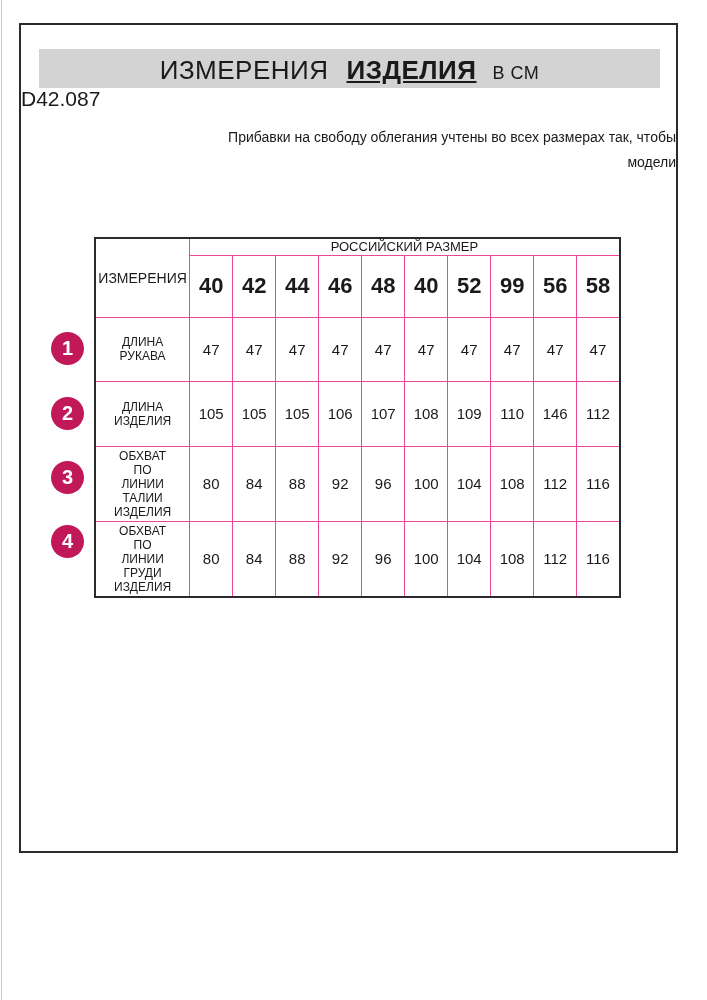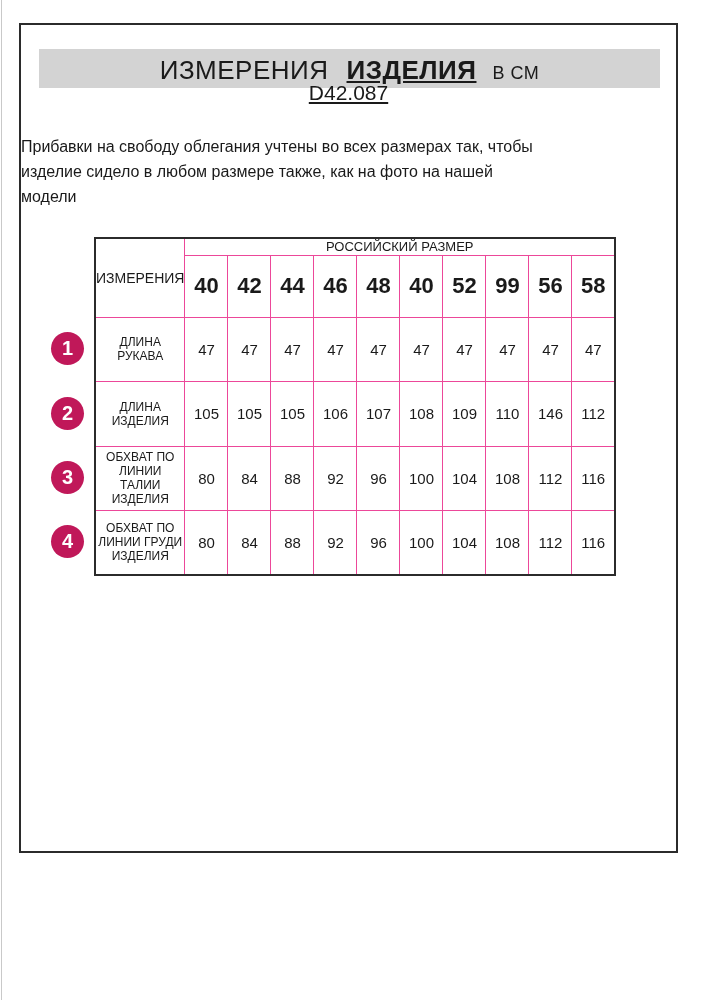--- a/index.html
+++ b/index.html
@@ -14,42 +14,42 @@
 
   .title-band {
     position:absolute; left:18px; top:24px; width:621px; height:39px;
     background:#d3d3d3; display:flex; justify-content:center; align-items:baseline;
     padding-top:6px;
   }
   .title-main { font-size:26px; font-weight:400; letter-spacing:0.5px; }
   .title-secondary { font-size:26px; font-weight:700; letter-spacing:0.5px; margin-left:18px;text-decoration:underline; }
   .title-unit { font-size:18px; font-weight:400; letter-spacing:0.5px; margin-left:16px; }
 
-  .product-code { position:absolute; left:0; top:56px; width:100%; text-align:center; font-size:21px;text-decoration:underline; }
-  .note { position:absolute; left:0; top:109px; width:100%; text-align:left; font-size:16px; line-height:25px; }
+  .product-code { position:absolute; left:0; top:62px; width:100%; font-size:21px; }
+  .note { position:absolute; left:0; top:100px; width:100%; text-align:right; font-size:14px; line-height:25px; }
 
   table.size-table {
     position:absolute; left:73px; top:212px;
     border-collapse:collapse; table-layout:fixed;
     border:2px solid #2b2b2b;
   }
   table.size-table th, table.size-table td {
     border:1px solid #ec4899; text-align:center; vertical-align:middle; font-weight:400;
   }
   col.c-label { width:86px; }
   col.c-size  { width:43px; }
   tr.group-row { height:17px; }
   tr.group-row th.group-header { font-size:13px; font-weight:400; line-height:15px; }
   th.meas-header { font-size:14px; font-weight:400; }
   tr.sizes-row { height:62px; }
   tr.sizes-row th { font-size:22px; font-weight:700; }
   tbody tr.h64 { height:64px; }
   tbody tr.h65 { height:65px; }
   tbody td { font-size:15px; }
-  tbody td.row-label { font-size:12px; line-height:14px; padding:2px 2px; }
+  tbody td.row-label { font-size:12px; line-height:14px; padding:2px 18px; }
 
   .badge {
     position:absolute; left:30px; width:33px; height:33px; border-radius:50%;
     background:#c01859; color:#ffffff; font-size:20px; font-weight:700;
     display:flex; align-items:center; justify-content:center;
   }
   .badge-1 { top:307px; } .badge-2 { top:372px; } .badge-3 { top:436px; } .badge-4 { top:500px; }
 </style>
 </head>
 <body>
@@ -62,21 +62,20 @@
     <div class="title-band">
       <span class="title-main">ИЗМЕРЕНИЯ</span>
       <span class="title-secondary">ИЗДЕЛИЯ</span>
       <span class="title-unit">В СМ</span>
     </div>
 
     <div class="product-code">D42.087</div>
 
     <div class="note">
       <div>Прибавки на свободу облегания учтены во всех размерах так, чтобы</div>
-      <div>изделие сидело в любом размере также, как на фото на нашей</div>
       <div>модели</div>
     </div>
 
     <table class="size-table">
       <colgroup>
         <col class="c-label">
         <col class="c-size">
           <col class="c-size">
           <col class="c-size">
           <col class="c-size">

